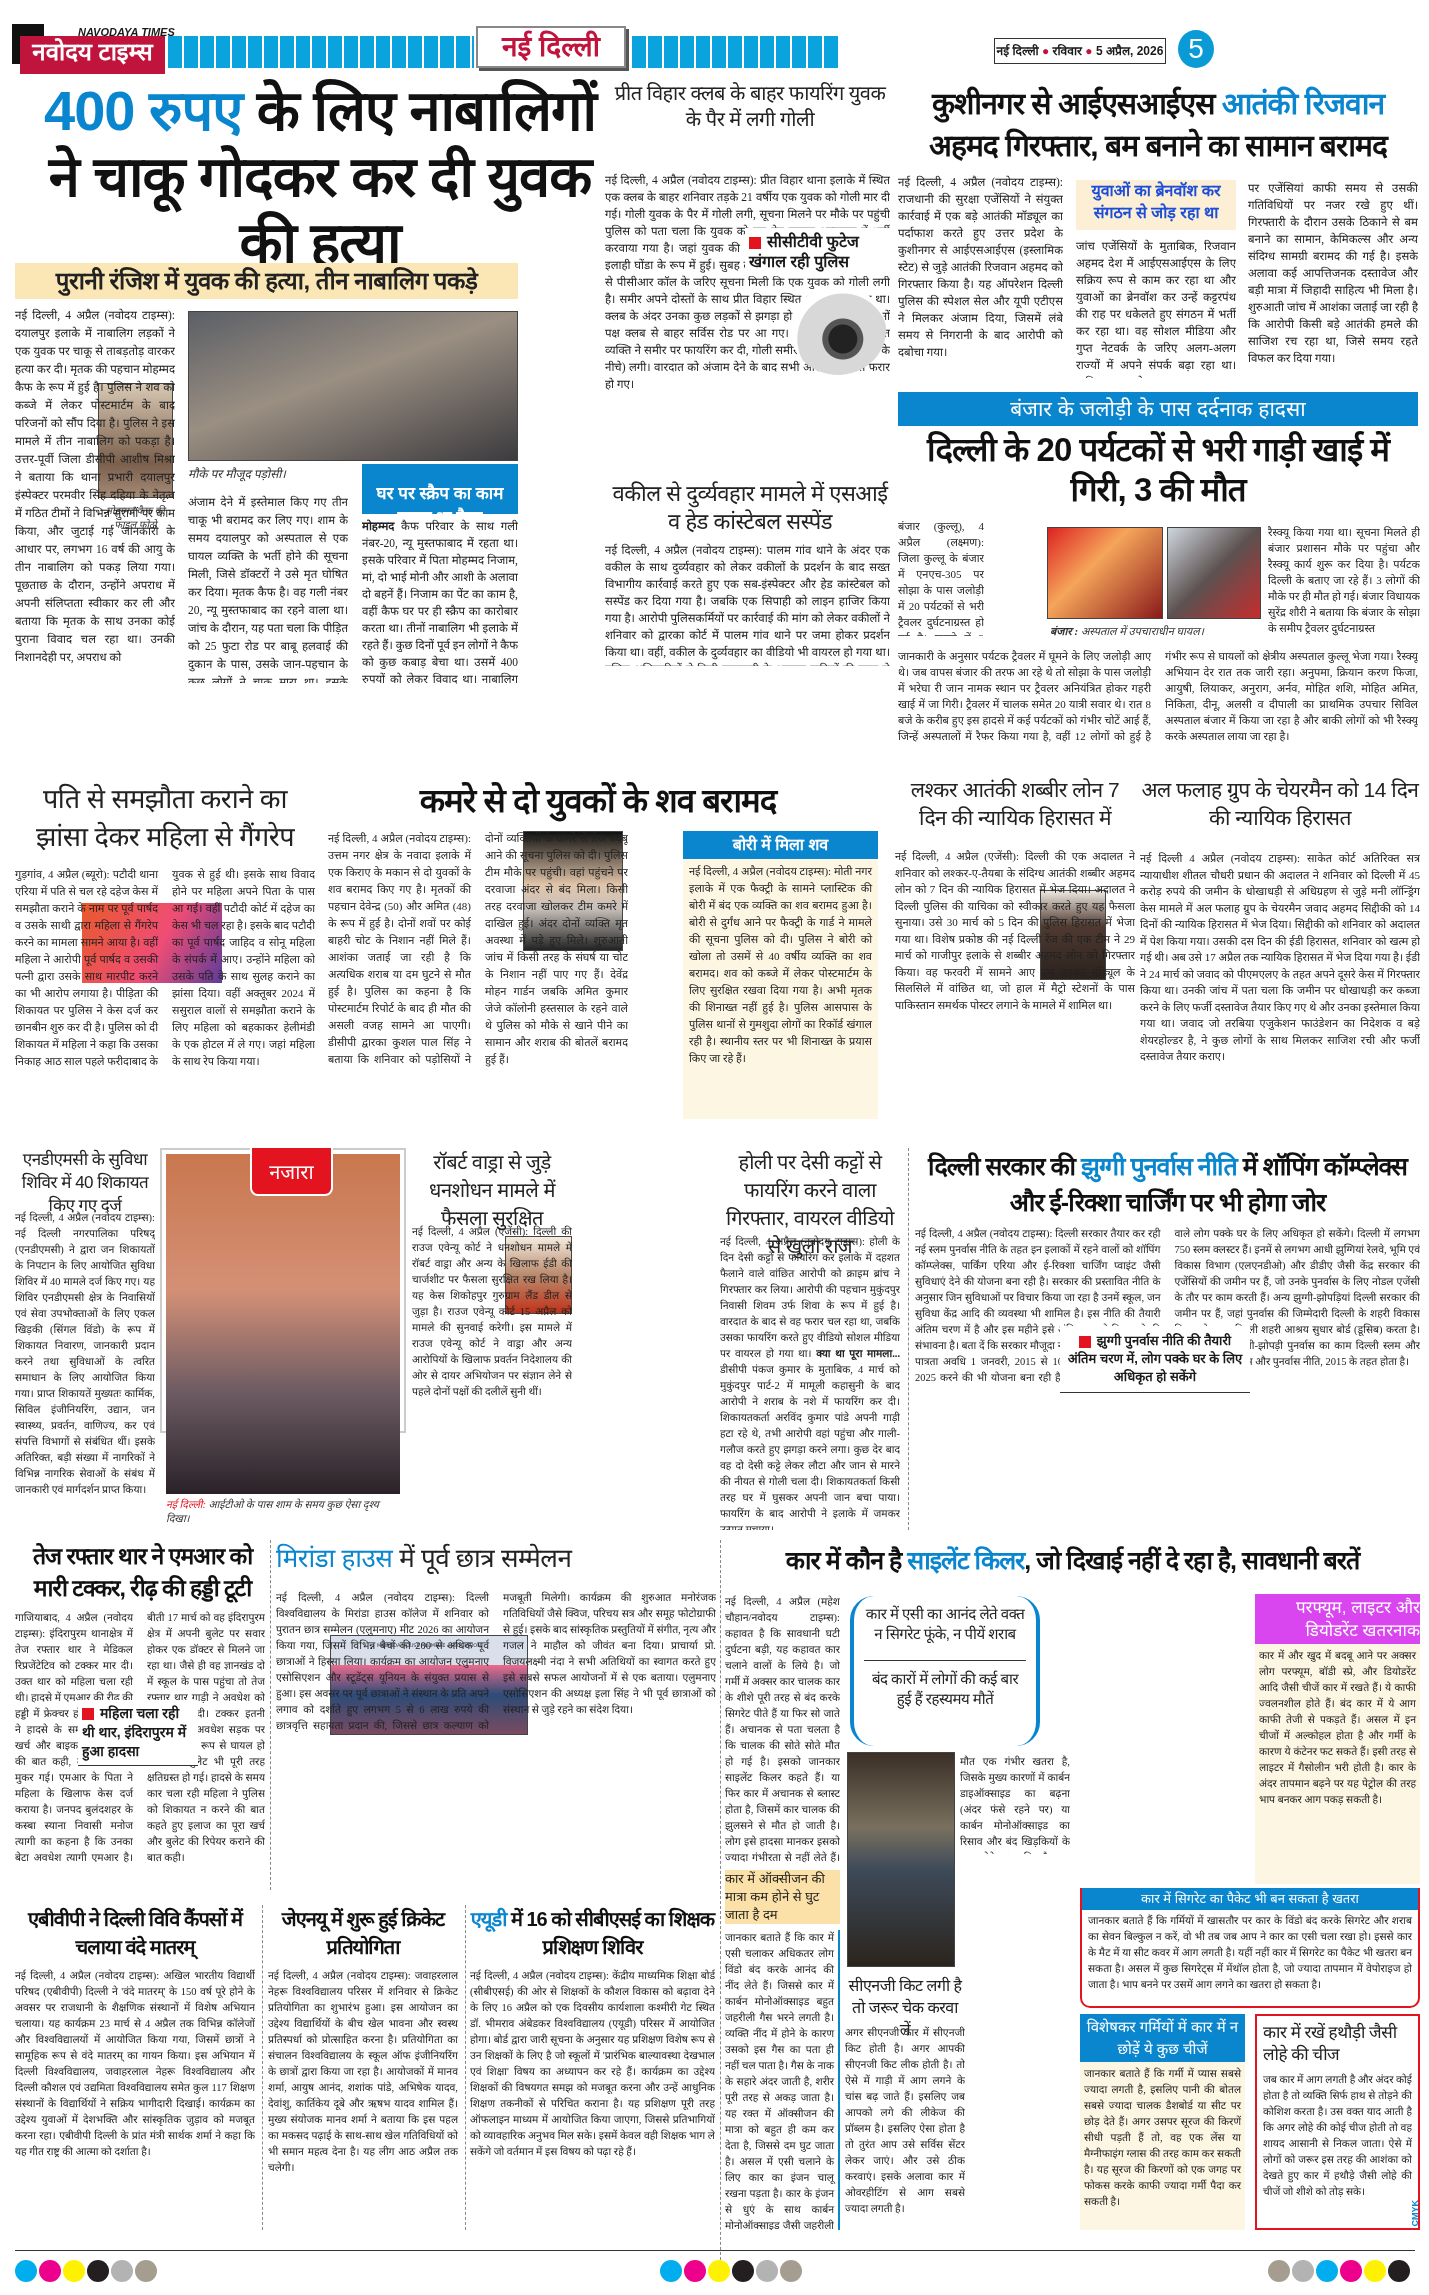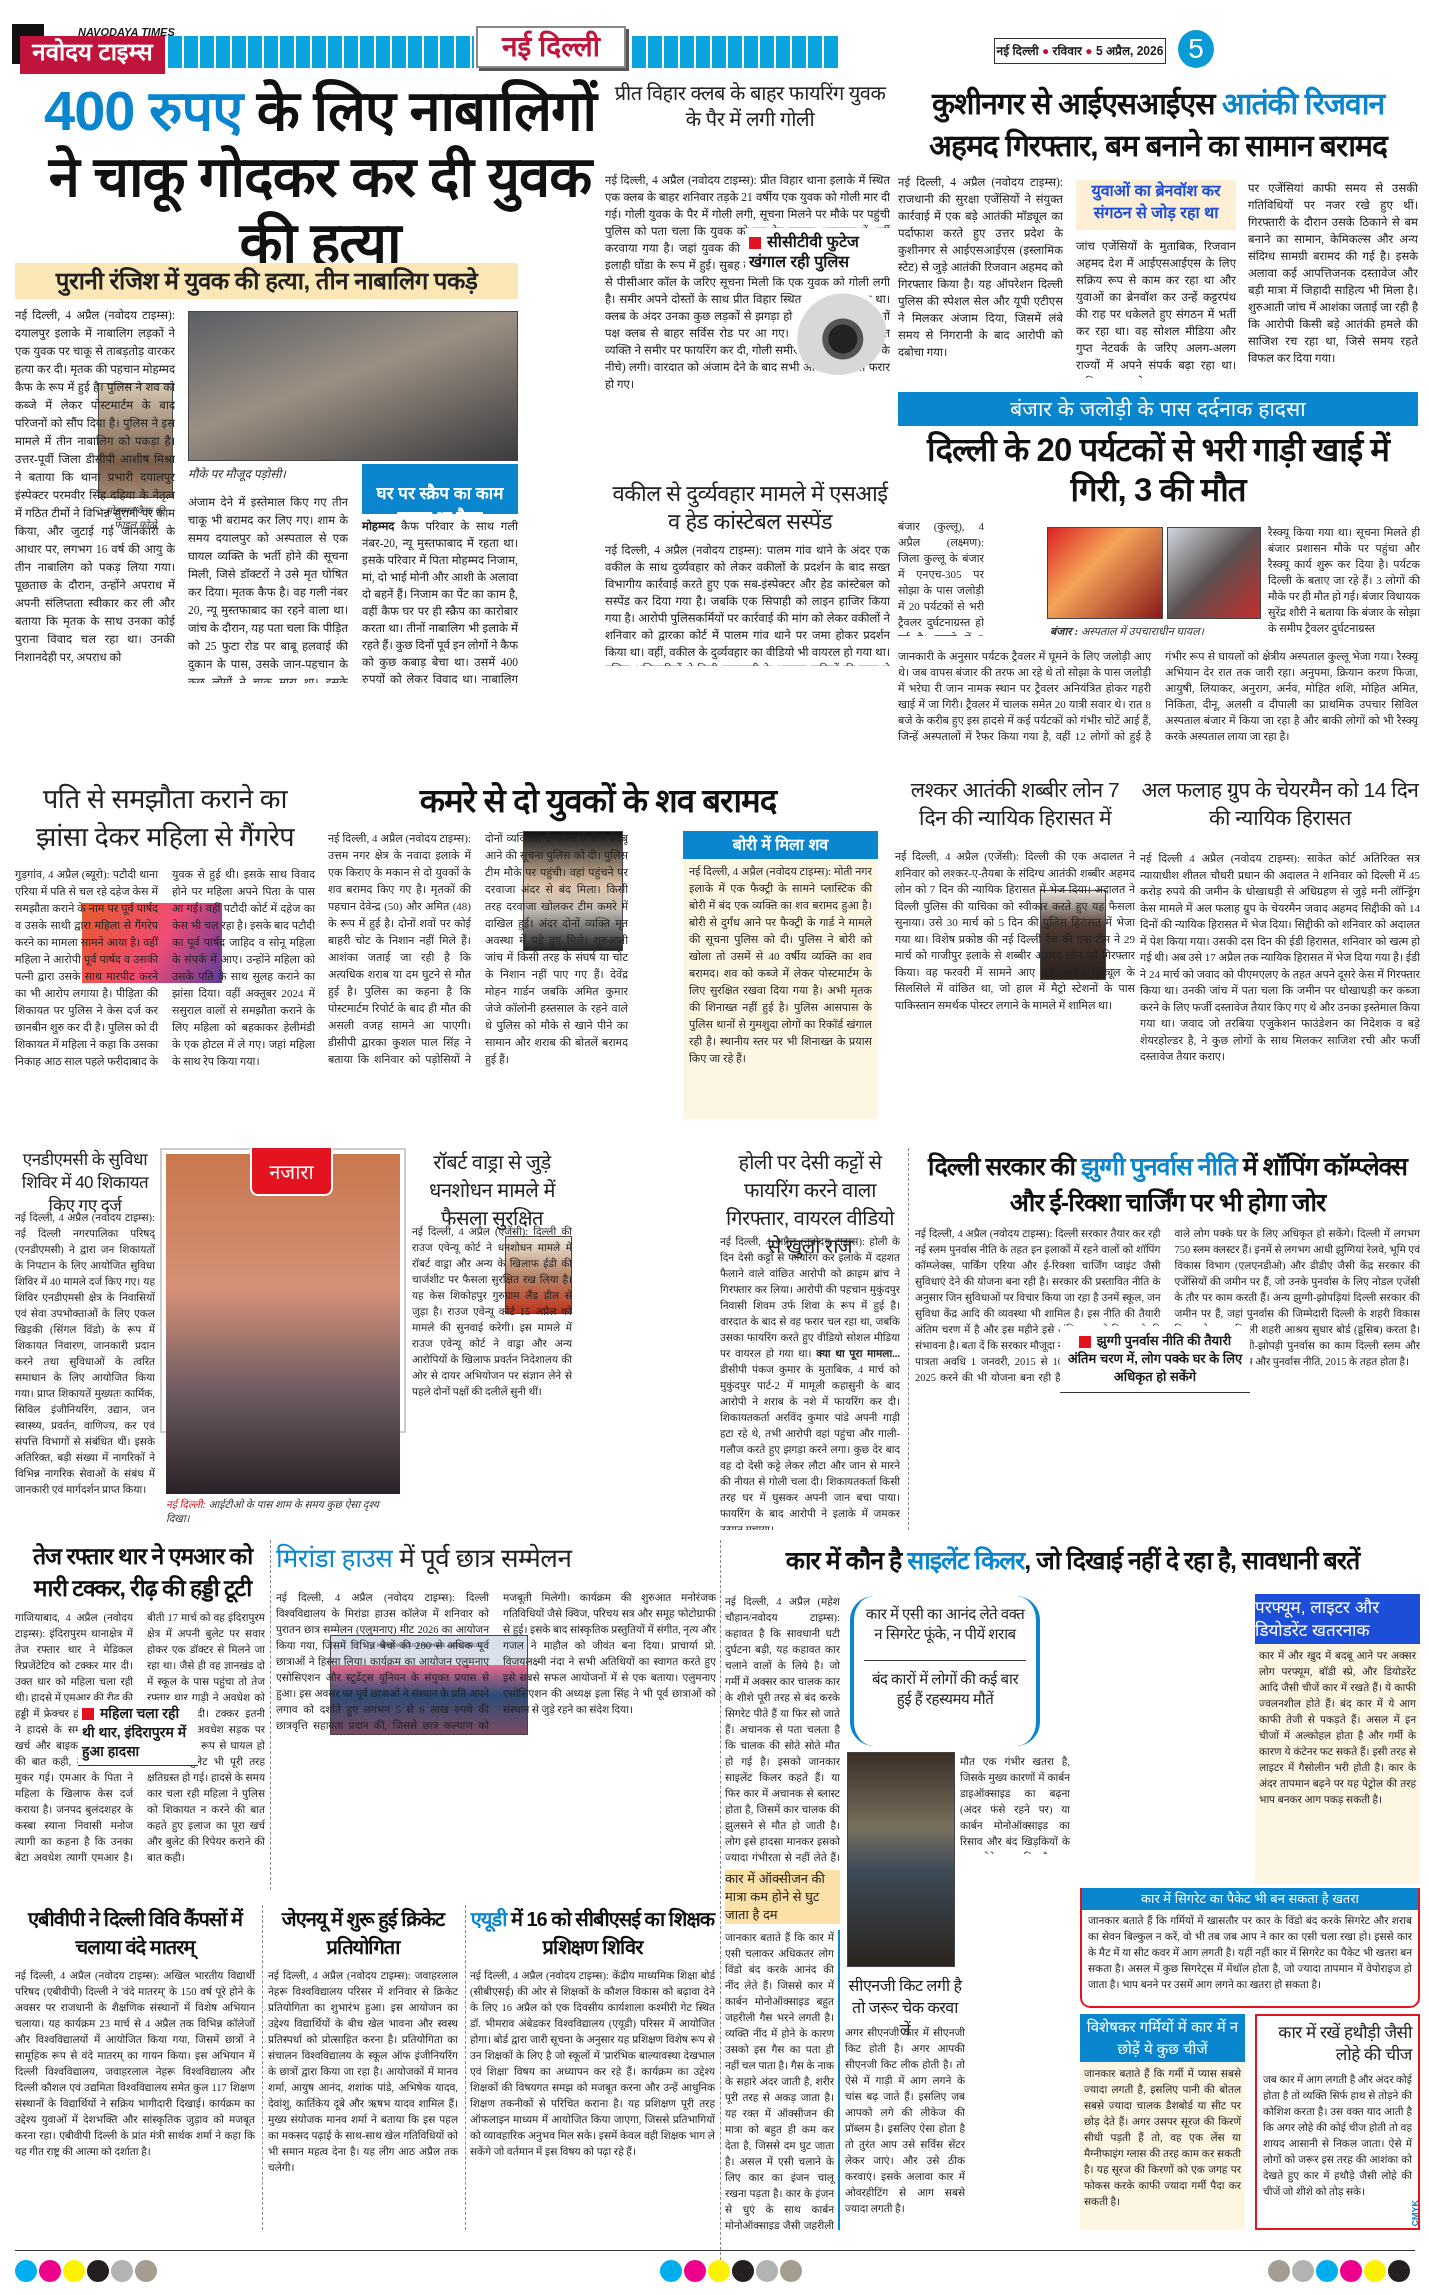--- a/index.html
+++ b/index.html
@@ -10,21 +10,21 @@
 .body{font-size:12.5px;line-height:19px;color:#222;text-align:justify;font-family:"Liberation Serif","DejaVu Serif",serif}
 .cols2{column-count:2;column-gap:14px}
 .blue{color:#0a86cf}
 .photo{background:linear-gradient(135deg,#6b5a4a,#b69a82 40%,#4b3a30);border:1px solid #444}
 .caption{font-size:12px;font-style:italic;color:#333;font-family:"Liberation Serif",serif;padding-top:3px}
 .redsq{display:inline-block;width:12px;height:12px;background:#e3141f;margin-right:6px;vertical-align:middle}
 .vrule{border-left:1px dashed #888}
 .hrule{border-top:1px solid #333}
 .dot{display:inline-block;width:22px;height:22px;border-radius:50%;margin-right:2px}
 .boxblue{background:#0a86cf;color:#fff;text-align:center;font-family:"Liberation Sans",sans-serif;font-weight:bold}
-.boxred{background:#1d4ed8;color:#fff;text-align:left;font-family:"Liberation Sans",sans-serif}
+.boxred{background:#d946ef;color:#fff;text-align:right;font-family:"Liberation Sans",sans-serif}
 .cream{background:#fdf6e3}
 </style>
 </head>
 <body>
 
 <div class="abs" style="left:0;top:0;width:1429px;height:80px">
   <div class="abs" style="left:78px;top:26px;font-size:11px;font-weight:bold;font-style:italic;font-family:'Liberation Sans',sans-serif">NAVODAYA TIMES</div>
   <div class="abs" style="left:12px;top:24px;width:32px;height:40px;background:#111"></div>
   <div class="abs" style="left:20px;top:36px;width:145px;height:38px;background:#c0143c;color:#fff;font-size:24px;font-weight:bold;text-align:center;line-height:32px;font-family:'Liberation Sans',sans-serif">नवोदय टाइम्स</div>
   <div class="abs" style="left:168px;top:36px;width:306px;height:32px;background:repeating-linear-gradient(90deg,#0aa3dd 0 14px,#fff 14px 16px)"></div>
@@ -165,21 +165,21 @@
 <div class="abs body" style="left:845px;top:2025px;width:120px;height:205px;overflow:hidden;font-size:10.5px;line-height:16px">अगर सीएनजी कार में सीएनजी किट होती है। अगर आपकी सीएनजी किट लीक होती है। तो ऐसे में गाड़ी में आग लगने के चांस बढ़ जाते हैं। इसलिए जब आपको लगे की लीकेज की प्रॉब्लम है। इसलिए ऐसा होता है तो तुरंत आप उसे सर्विस सेंटर लेकर जाएं। और उसे ठीक करवाएं। इसके अलावा कार में ओवरहीटिंग से आग सबसे ज्यादा लगती है।</div>
 <div class="abs boxred" style="left:1255px;top:1594px;width:165px;height:50px;font-size:17px;line-height:23px;padding-top:2px">परफ्यूम, लाइटर और डियोडरेंट खतरनाक</div>
 <div class="abs body cream" style="left:1255px;top:1644px;width:165px;height:240px;overflow:hidden;font-size:10.5px;line-height:16px;padding:4px">कार में और खुद में बदबू आने पर अक्सर लोग परफ्यूम, बॉडी स्प्रे, और डियोडरेंट आदि जैसी चीजें कार में रखते हैं। ये काफी ज्वलनशील होते हैं। बंद कार में ये आग काफी तेजी से पकड़ते हैं। असल में इन चीजों में अल्कोहल होता है और गर्मी के कारण ये कंटेनर फट सकते हैं। इसी तरह से लाइटर में गैसोलीन भरी होती है। कार के अंदर तापमान बढ़ने पर यह पेट्रोल की तरह भाप बनकर आग पकड़ सकती है।</div>
 <div class="abs" style="left:1080px;top:1888px;width:340px;height:120px;border:2px solid #e3141f;border-top:none;border-radius:0 0 10px 10px">
   <div class="boxblue" style="font-size:13px;line-height:22px;font-weight:normal">कार में सिगरेट का पैकेट भी बन सकता है खतरा</div>
   <div class="body" style="padding:3px 6px;font-size:10.5px;line-height:16px;height:94px;overflow:hidden">जानकार बताते हैं कि गर्मियों में खासतौर पर कार के विंडो बंद करके सिगरेट और शराब का सेवन बिल्कुल न करें, वो भी तब जब आप ने कार का एसी चला रखा हो। इससे कार के मैट में या सीट कवर में आग लगती है। यहीं नहीं कार में सिगरेट का पैकेट भी खतरा बन सकता है। असल में कुछ सिगरेट्स में मेंथॉल होता है, जो ज्यादा तापमान में वेपोराइज हो जाता है। भाप बनने पर उसमें आग लगने का खतरा हो सकता है।</div>
 </div>
 <div class="abs boxblue" style="left:1080px;top:2014px;width:165px;height:48px;font-size:15px;line-height:22px;font-weight:normal;padding-top:2px">विशेषकर गर्मियों में कार में न छोड़ें ये कुछ चीजें</div>
 <div class="abs body cream" style="left:1080px;top:2062px;width:165px;height:168px;overflow:hidden;font-size:10.5px;line-height:16px;padding:4px">जानकार बताते हैं कि गर्मी में प्यास सबसे ज्यादा लगती है, इसलिए पानी की बोतल सबसे ज्यादा चालक डैशबोर्ड या सीट पर छोड़ देते हैं। अगर उसपर सूरज की किरणें सीधी पड़ती हैं तो, वह एक लेंस या मैग्नीफाइंग ग्लास की तरह काम कर सकती है। यह सूरज की किरणों को एक जगह पर फोकस करके काफी ज्यादा गर्मी पैदा कर सकती है।</div>
 <div class="abs" style="left:1255px;top:2014px;width:165px;height:216px;border:2px solid #e3141f;padding:6px">
-  <div class="hl-light" style="font-size:17px;line-height:22px;text-align:right;padding-bottom:6px">कार में रखें हथौड़ी जैसी लोहे की चीज</div>
+  <div class="hl-light" style="font-size:17px;line-height:22px;text-align:left;padding-bottom:6px">कार में रखें हथौड़ी जैसी लोहे की चीज</div>
   <div class="body" style="font-size:10.5px;line-height:16px;height:140px;overflow:hidden">जब कार में आग लगती है और अंदर कोई होता है तो व्यक्ति सिर्फ हाथ से तोड़ने की कोशिश करता है। उस वक्त याद आती है कि अगर लोहे की कोई चीज होती तो वह शायद आसानी से निकल जाता। ऐसे में लोगों को जरूर इस तरह की आशंका को देखते हुए कार में हथौड़े जैसी लोहे की चीजें जो शीशे को तोड़ सके।</div>
 </div>
 
 <div class="abs hl" style="left:15px;top:1905px;width:240px;font-size:20px;line-height:28px;text-align:center">एबीवीपी ने दिल्ली विवि कैंपसों में चलाया वंदे मातरम्</div>
 <div class="abs body" style="left:15px;top:1968px;width:240px;height:262px;overflow:hidden;font-size:10.5px;line-height:16px">नई दिल्ली, 4 अप्रैल (नवोदय टाइम्स): अखिल भारतीय विद्यार्थी परिषद (एबीवीपी) दिल्ली ने 'वंदे मातरम्' के 150 वर्ष पूरे होने के अवसर पर राजधानी के शैक्षणिक संस्थानों में विशेष अभियान चलाया। यह कार्यक्रम 23 मार्च से 4 अप्रैल तक विभिन्न कॉलेजों और विश्वविद्यालयों में आयोजित किया गया, जिसमें छात्रों ने सामूहिक रूप से वंदे मातरम् का गायन किया। इस अभियान में दिल्ली विश्वविद्यालय, जवाहरलाल नेहरू विश्वविद्यालय और दिल्ली कौशल एवं उद्यमिता विश्वविद्यालय समेत कुल 117 शिक्षण संस्थानों के विद्यार्थियों ने सक्रिय भागीदारी दिखाई। कार्यक्रम का उद्देश्य युवाओं में देशभक्ति और सांस्कृतिक जुड़ाव को मजबूत करना रहा। एबीवीपी दिल्ली के प्रांत मंत्री सार्थक शर्मा ने कहा कि यह गीत राष्ट्र की आत्मा को दर्शाता है।</div>
 <div class="abs vrule" style="left:262px;top:1905px;height:325px"></div>
 <div class="abs hl" style="left:268px;top:1905px;width:190px;font-size:20px;line-height:28px;text-align:center">जेएनयू में शुरू हुई क्रिकेट प्रतियोगिता</div>
 <div class="abs body" style="left:268px;top:1968px;width:190px;height:262px;overflow:hidden;font-size:10.5px;line-height:16px">नई दिल्ली, 4 अप्रैल (नवोदय टाइम्स): जवाहरलाल नेहरू विश्वविद्यालय परिसर में शनिवार से क्रिकेट प्रतियोगिता का शुभारंभ हुआ। इस आयोजन का उद्देश्य विद्यार्थियों के बीच खेल भावना और स्वस्थ प्रतिस्पर्धा को प्रोत्साहित करना है। प्रतियोगिता का संचालन विश्वविद्यालय के स्कूल ऑफ इंजीनियरिंग के छात्रों द्वारा किया जा रहा है। आयोजकों में मानव शर्मा, आयुष आनंद, शशांक पांडे, अभिषेक यादव, देवांशु, कार्तिकेय दूबे और ऋषभ यादव शामिल हैं। मुख्य संयोजक मानव शर्मा ने बताया कि इस पहल का मकसद पढ़ाई के साथ-साथ खेल गतिविधियों को भी समान महत्व देना है। यह लीग आठ अप्रैल तक चलेगी।</div>
 <div class="abs vrule" style="left:465px;top:1905px;height:325px"></div>
 <div class="abs hl" style="left:470px;top:1905px;width:245px;font-size:20px;line-height:28px;text-align:center">

